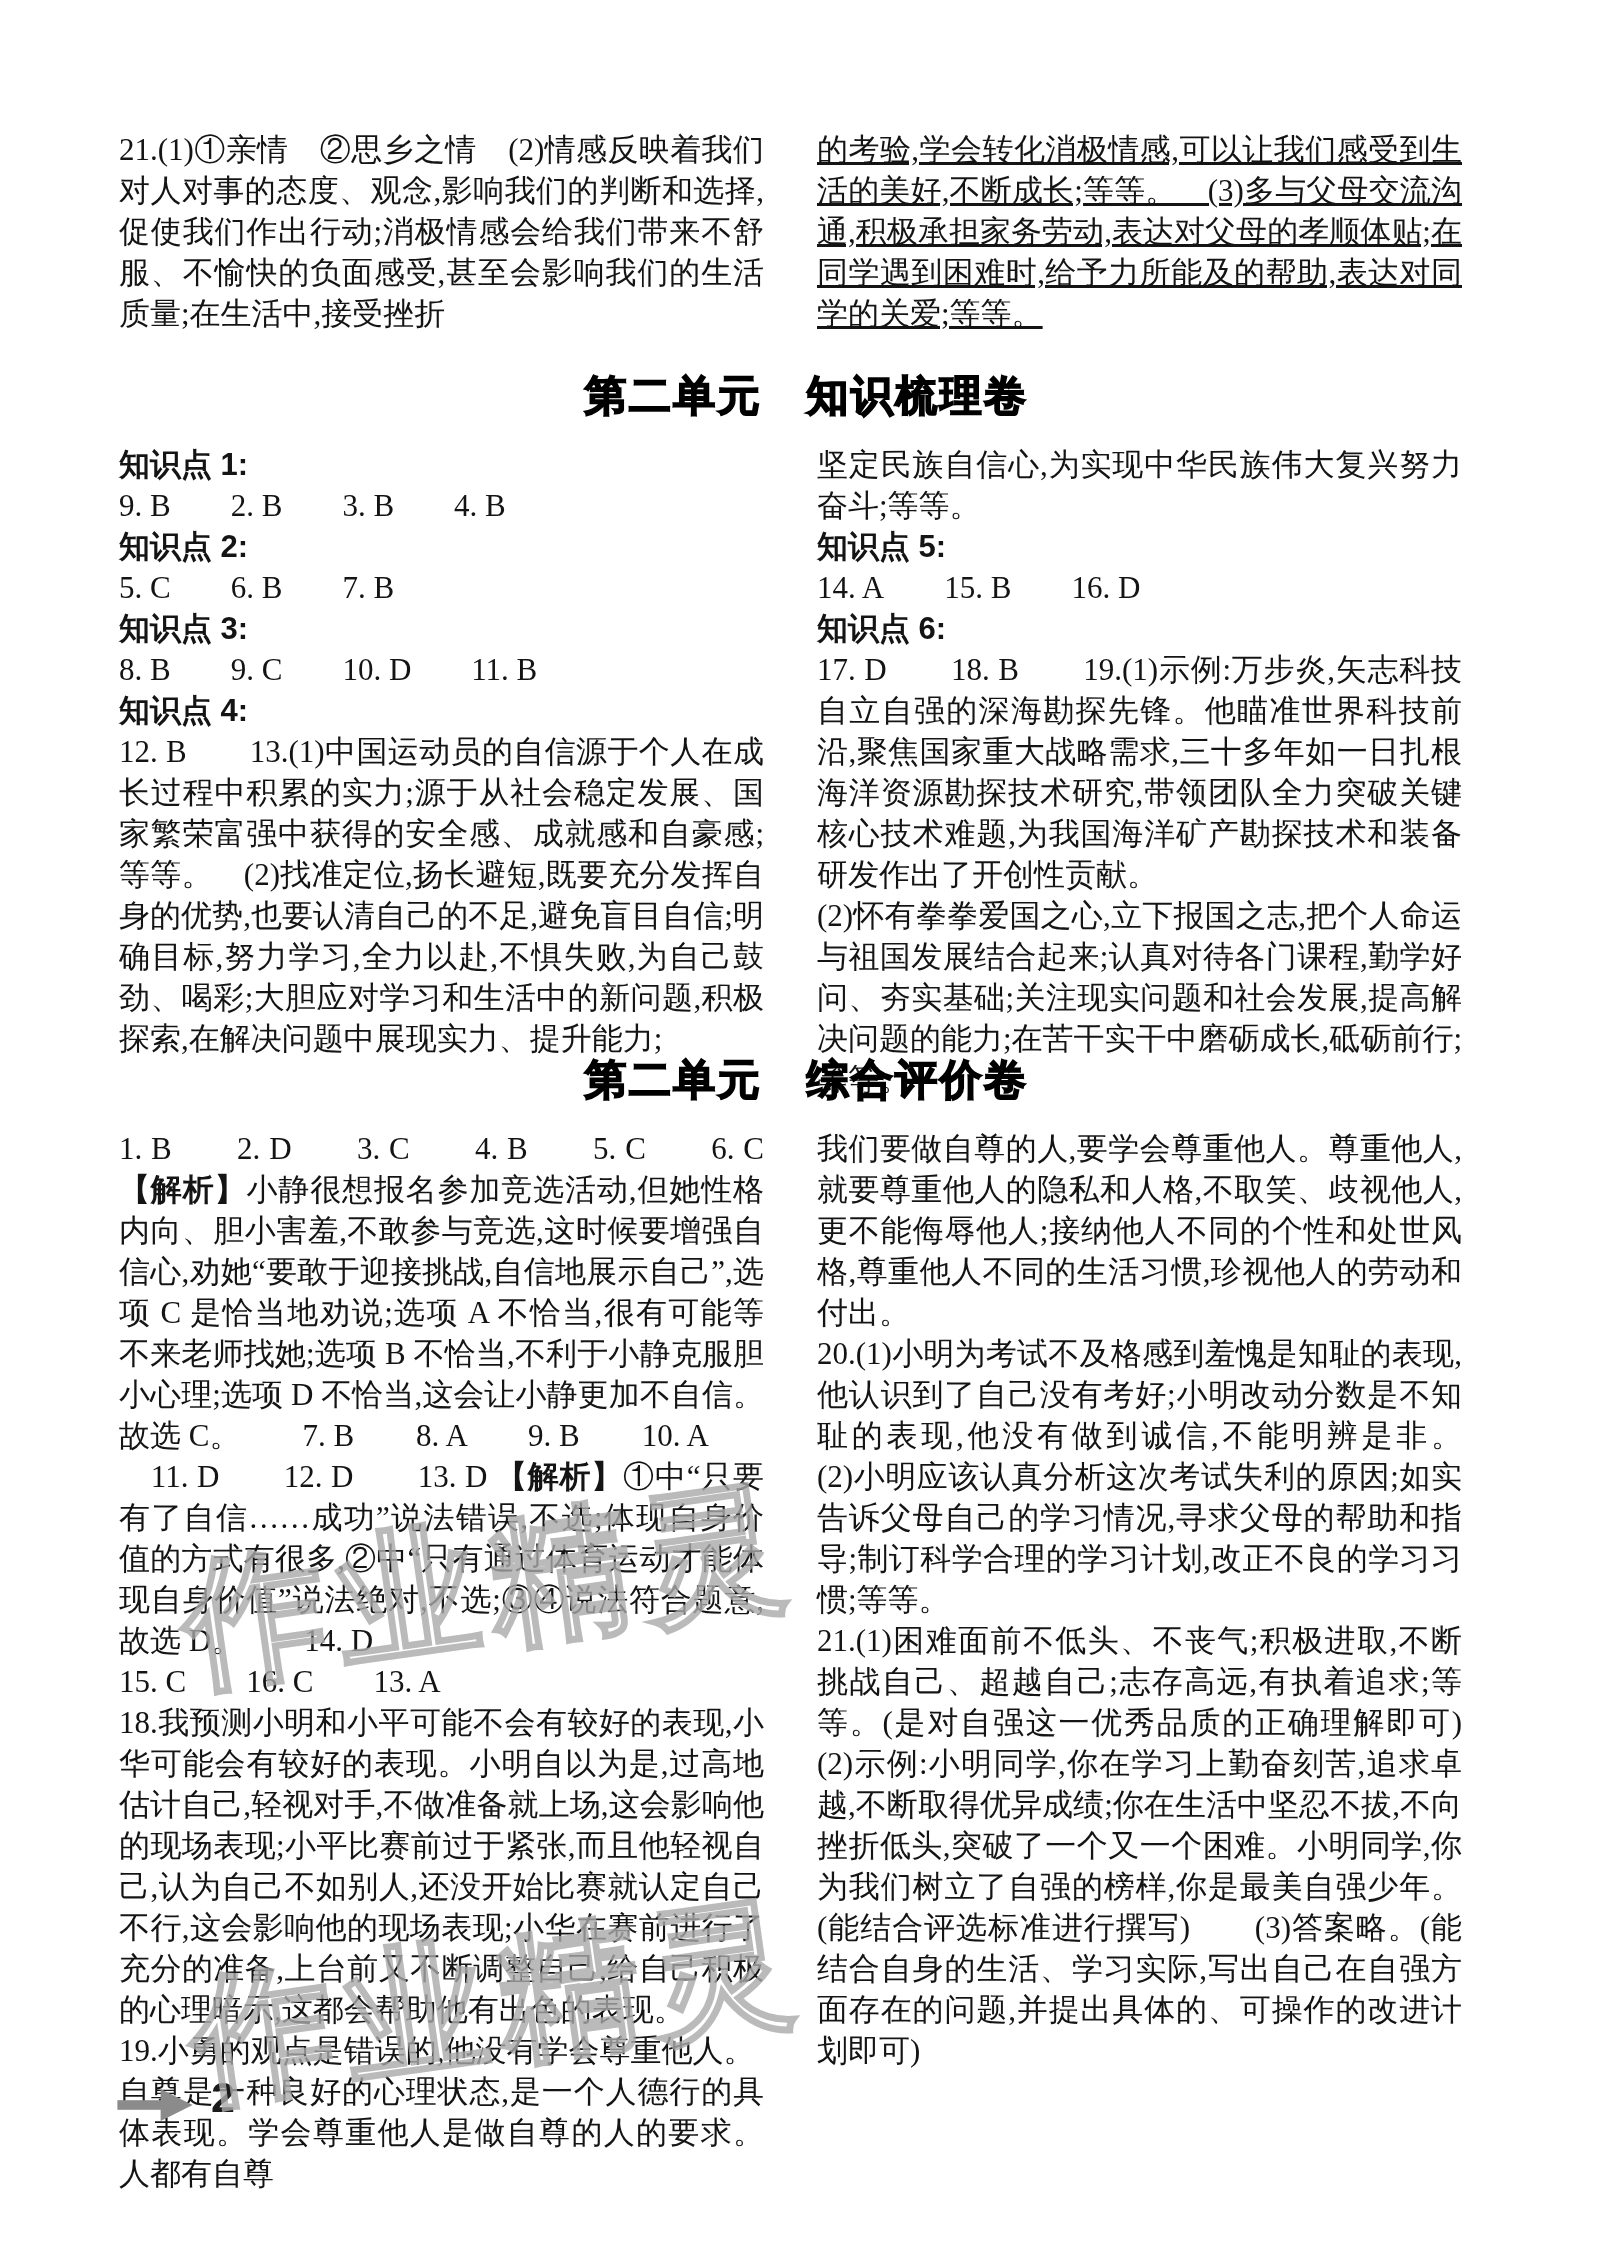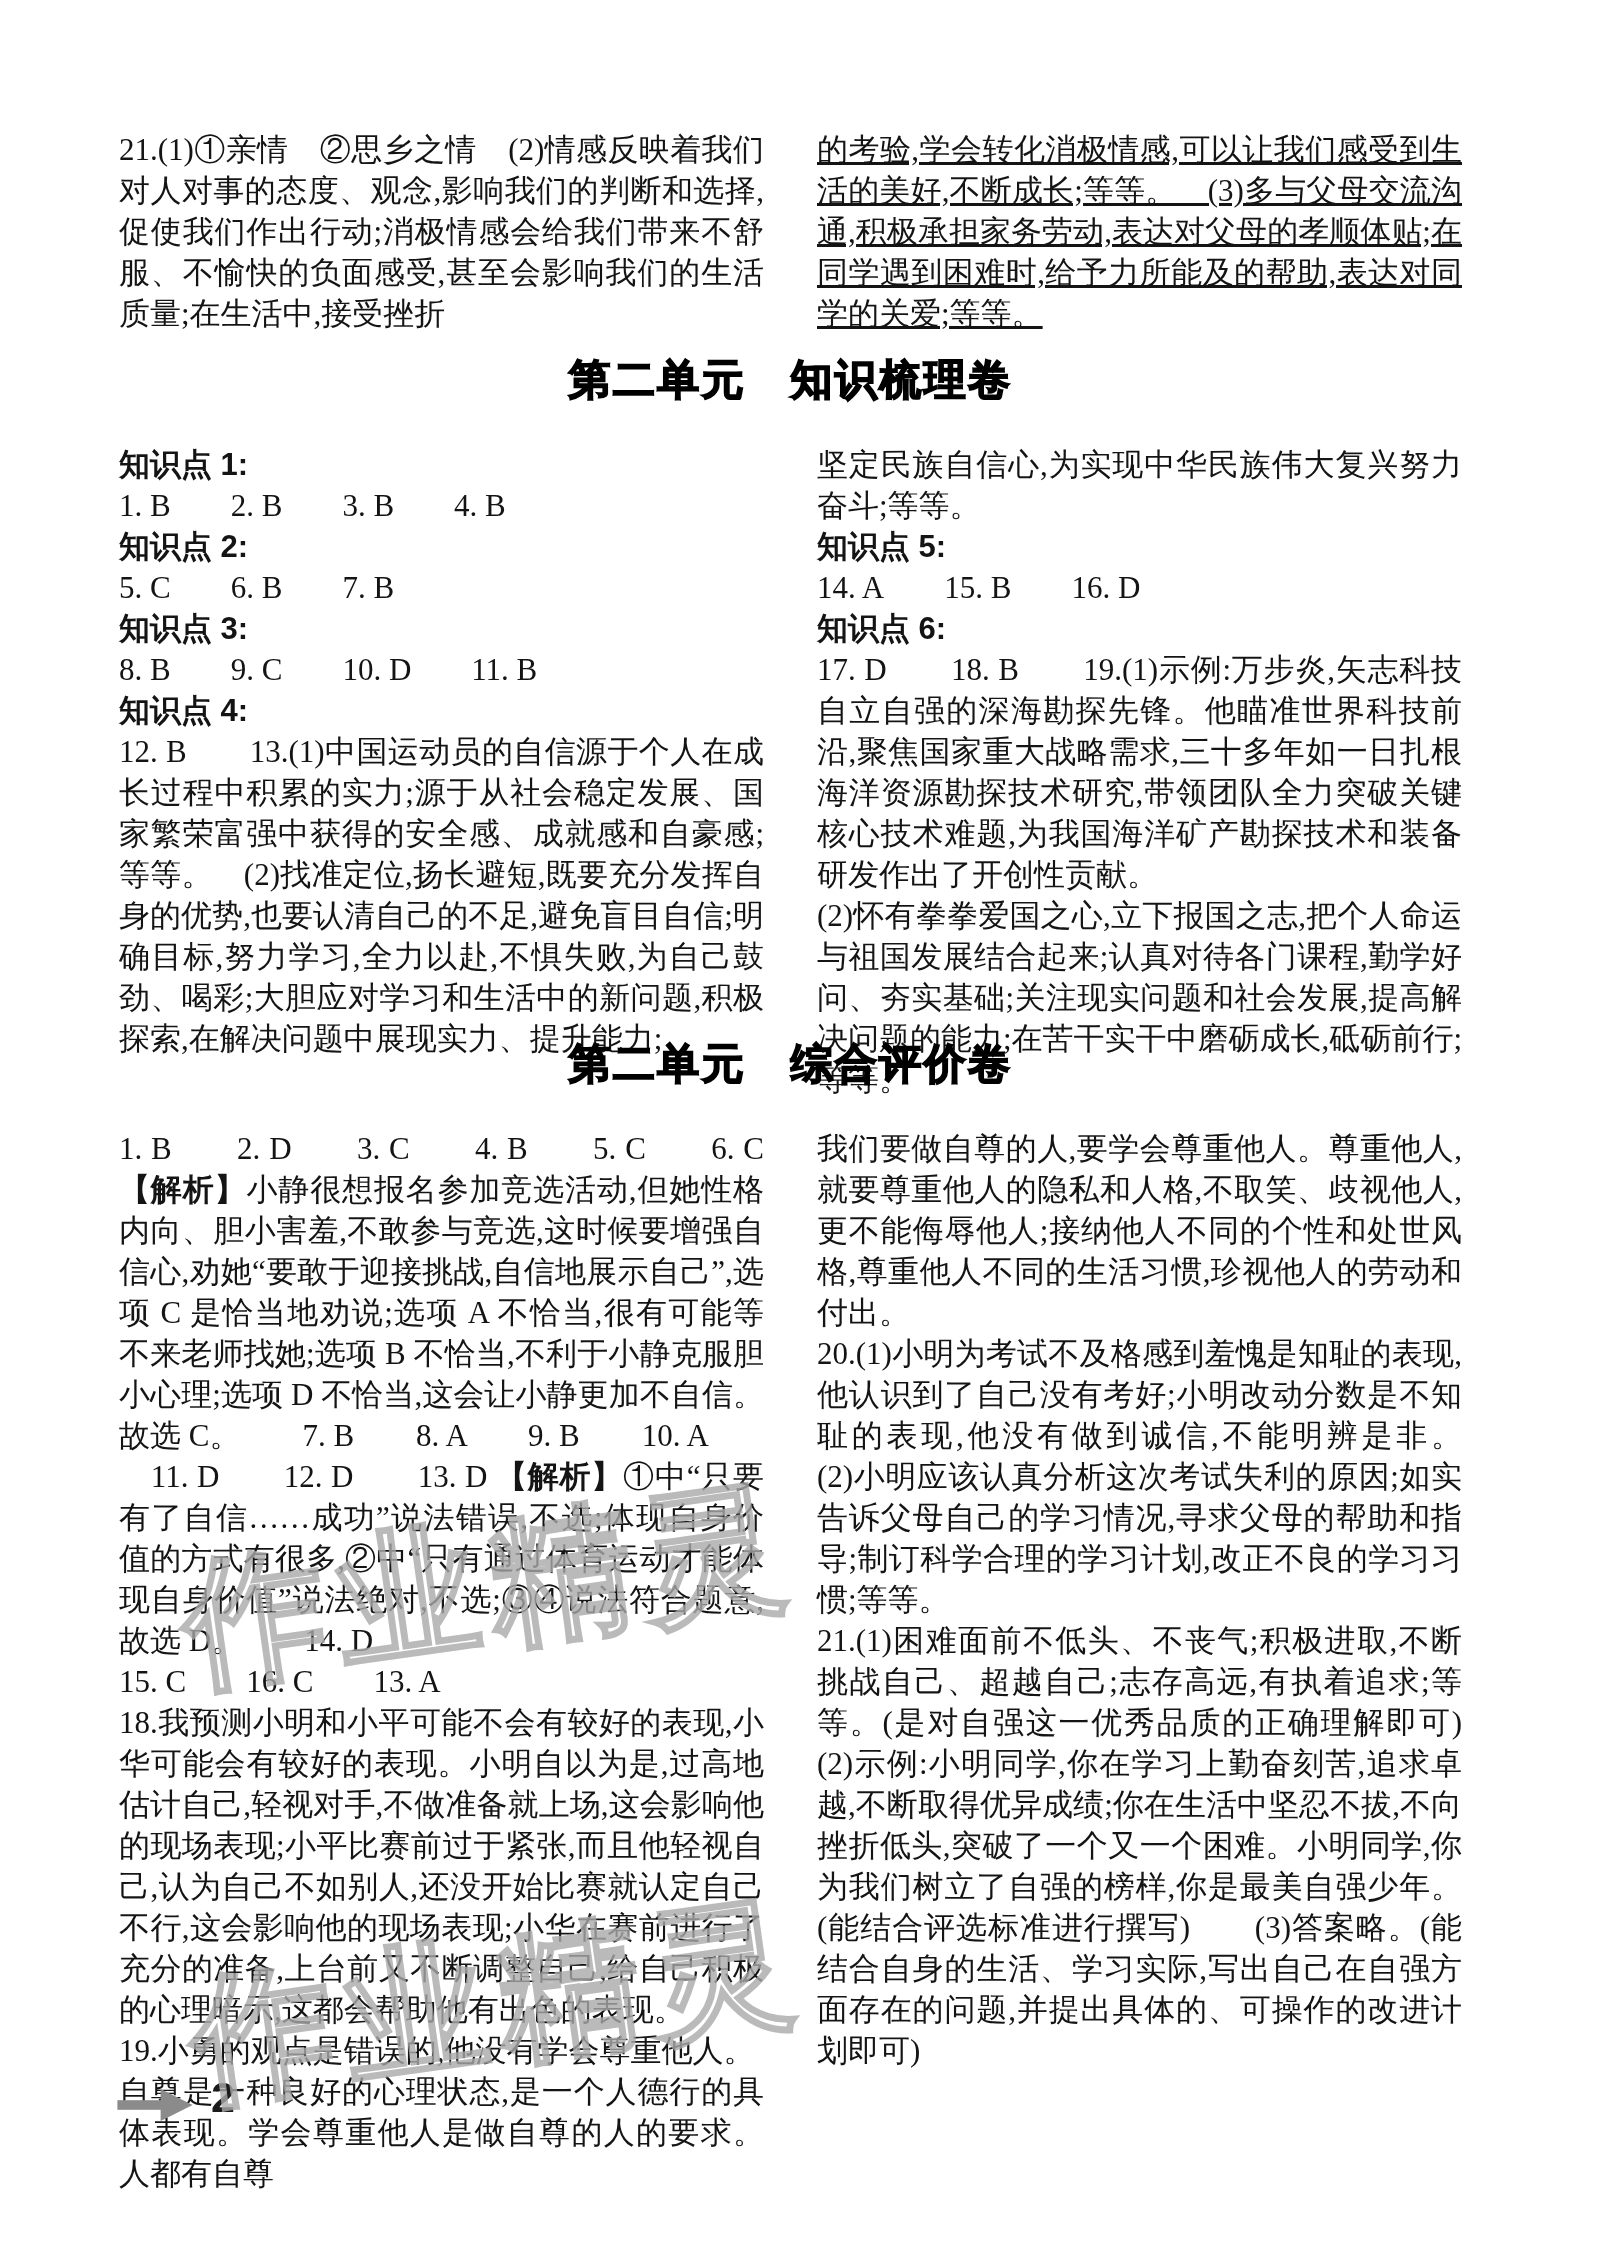--- a/index.html
+++ b/index.html
@@ -29,21 +29,21 @@
     font-family:"Liberation Sans","DejaVu Sans",sans-serif;
   }
   .ansrow{
     display:flex;
     column-gap:60px;
     font-size:31px;
     line-height:41px;
   }
   .ansrow .ans{white-space:nowrap;}
   .section-title{
-    margin:0;
+    margin:16px;
     width:1343px;
     text-align:center;
     font-family:"Liberation Sans","DejaVu Sans",sans-serif;
     font-weight:900;
     font-size:42px;
     line-height:52px;
     letter-spacing:2.4px;
     color:#000;
     -webkit-text-stroke:1.6px #000;
   }
@@ -82,21 +82,21 @@
     <p class="body">的考验,学会转化消极情感,可以让我们感受到生活的美好,不断成长;等等。　(3)多与父母交流沟通,积极承担家务劳动,表达对父母的孝顺体贴;在同学遇到困难时,给予力所能及的帮助,表达对同学的关爱;等等。</p>
   </div>
 
   <div class="block" style="left:119px;top:354px;">
     <h2 class="section-title">第二单元　知识梳理卷</h2>
   </div>
 
   <div class="block col" style="left:119px;top:444px;">
     <p class="kp">知识点 1:</p>
     <div class="ansrow">
-        <span class="ans">1. B</span>
+        <span class="ans">9. B</span>
         <span class="ans">2. B</span>
         <span class="ans">3. B</span>
         <span class="ans">4. B</span>
       </div>
     <p class="kp">知识点 2:</p>
     <div class="ansrow">
         <span class="ans">5. C</span>
         <span class="ans">6. B</span>
         <span class="ans">7. B</span>
       </div>

